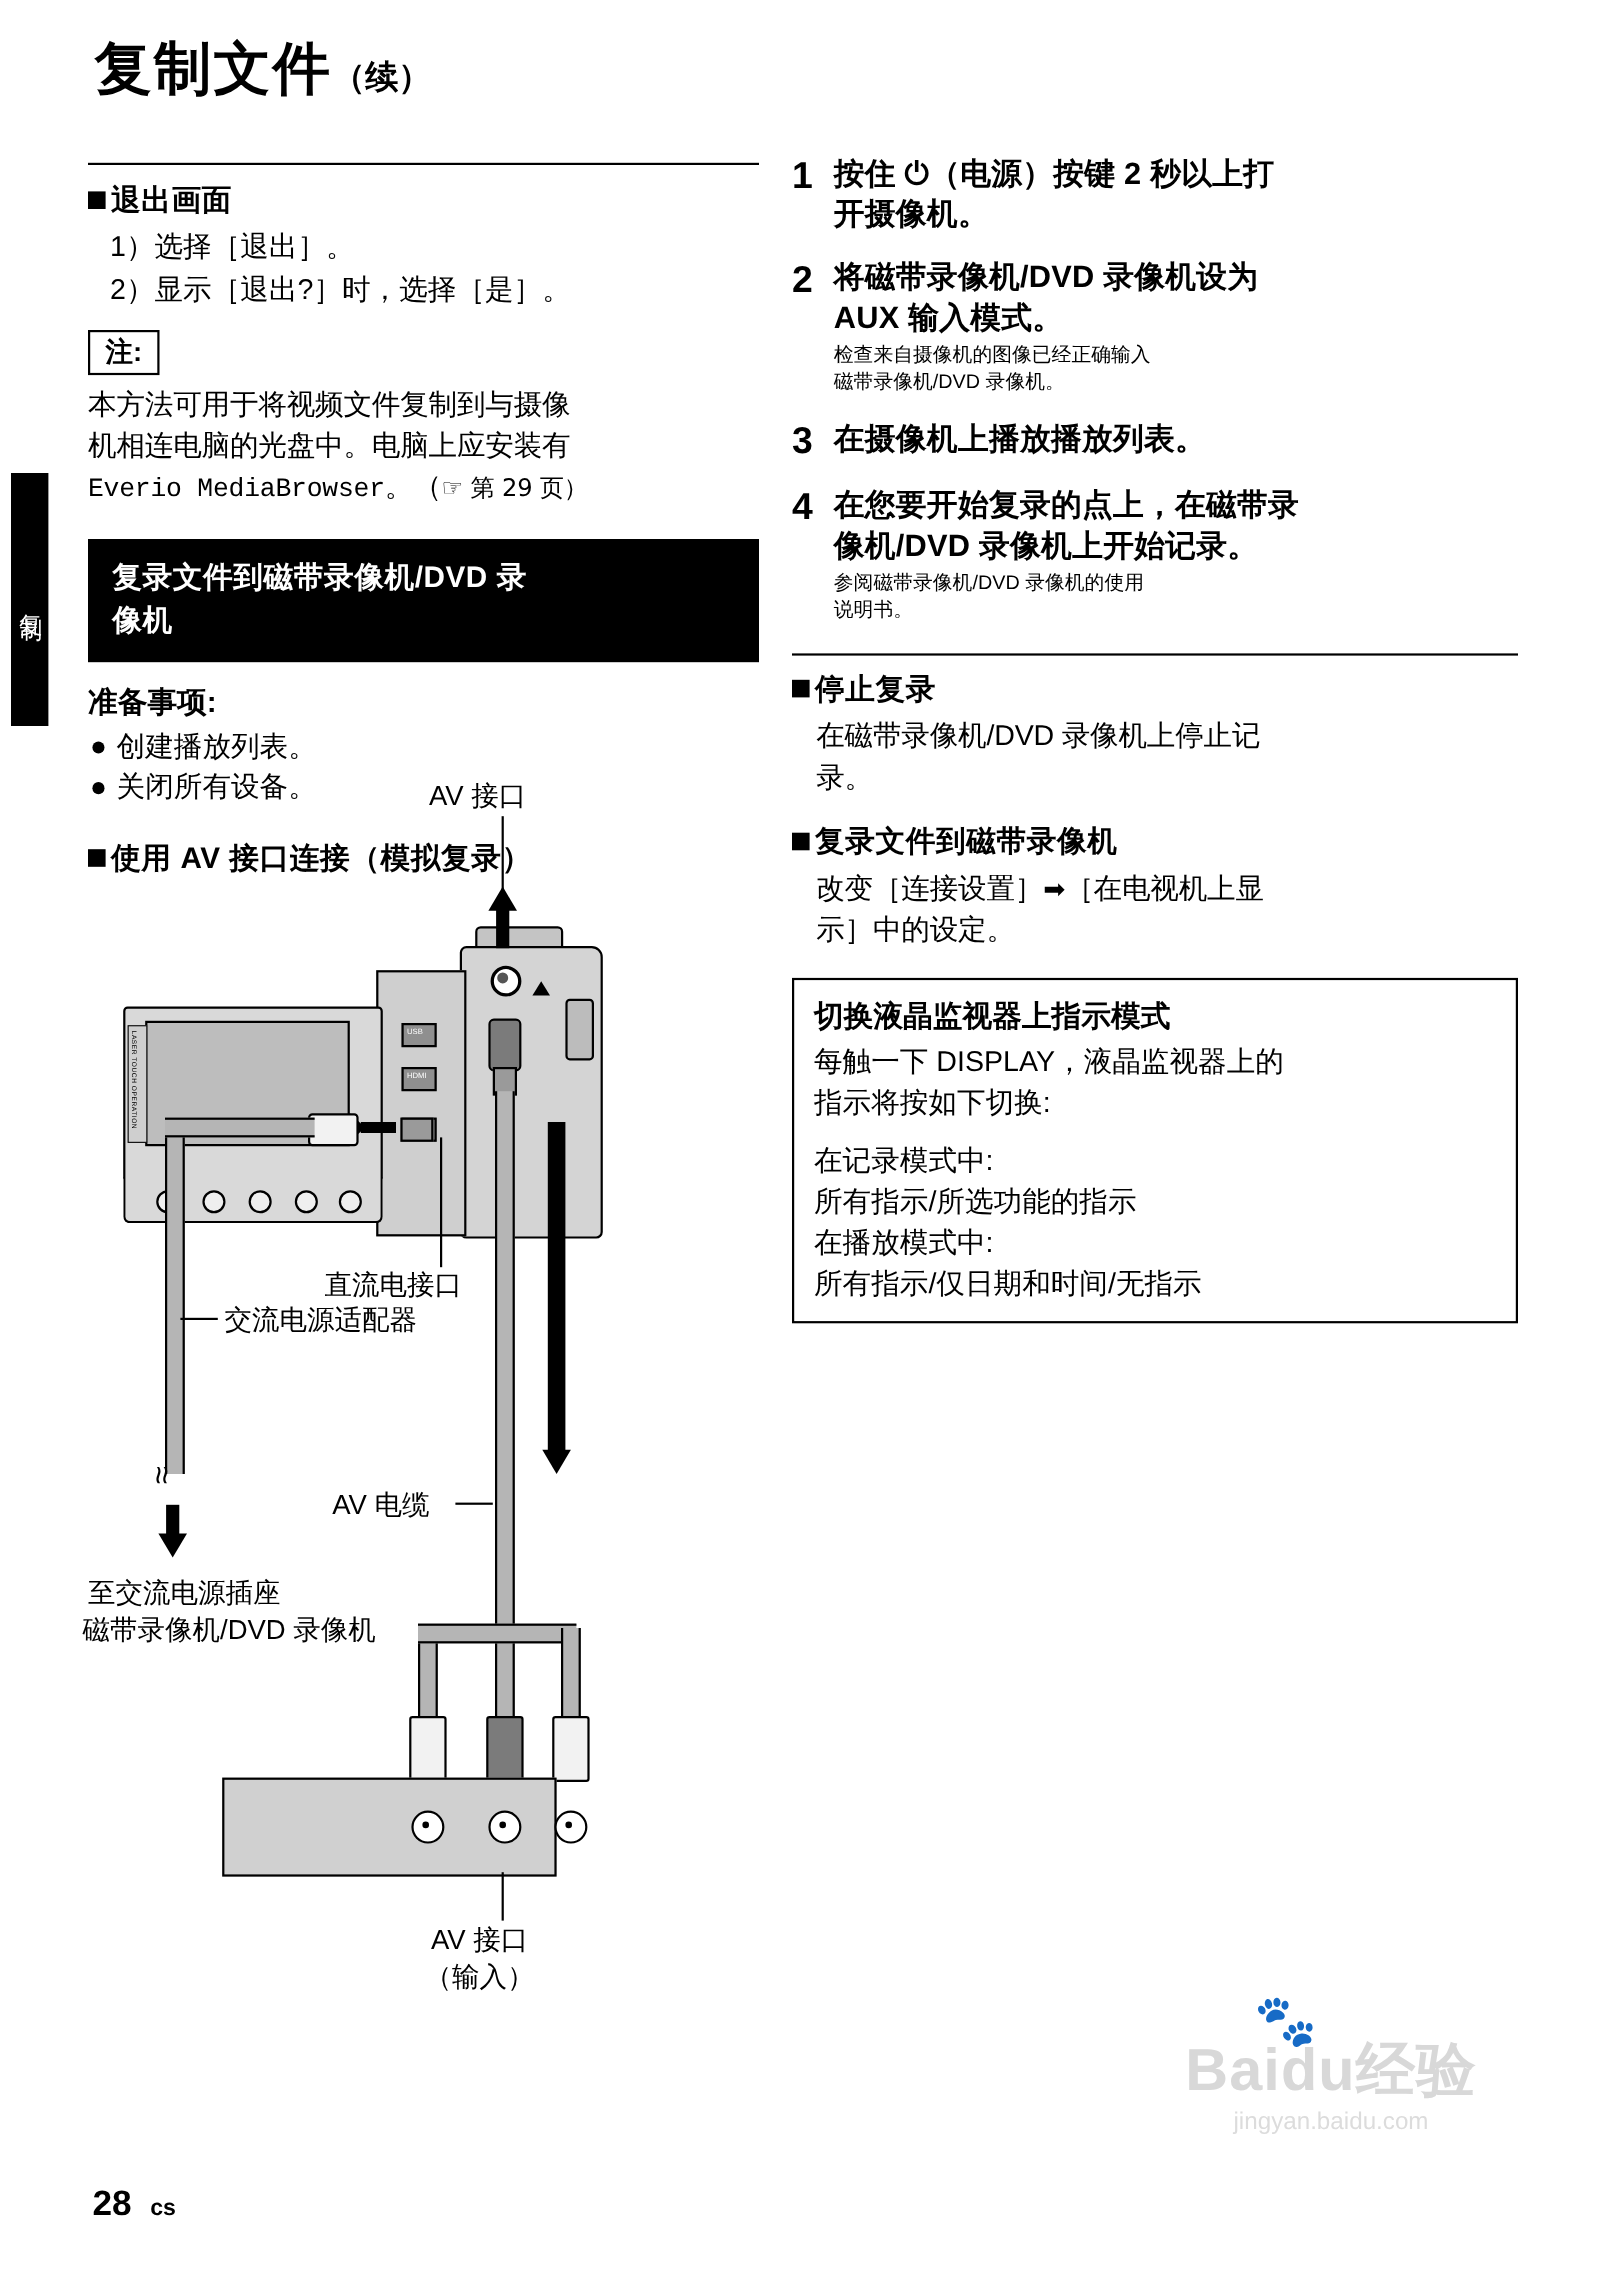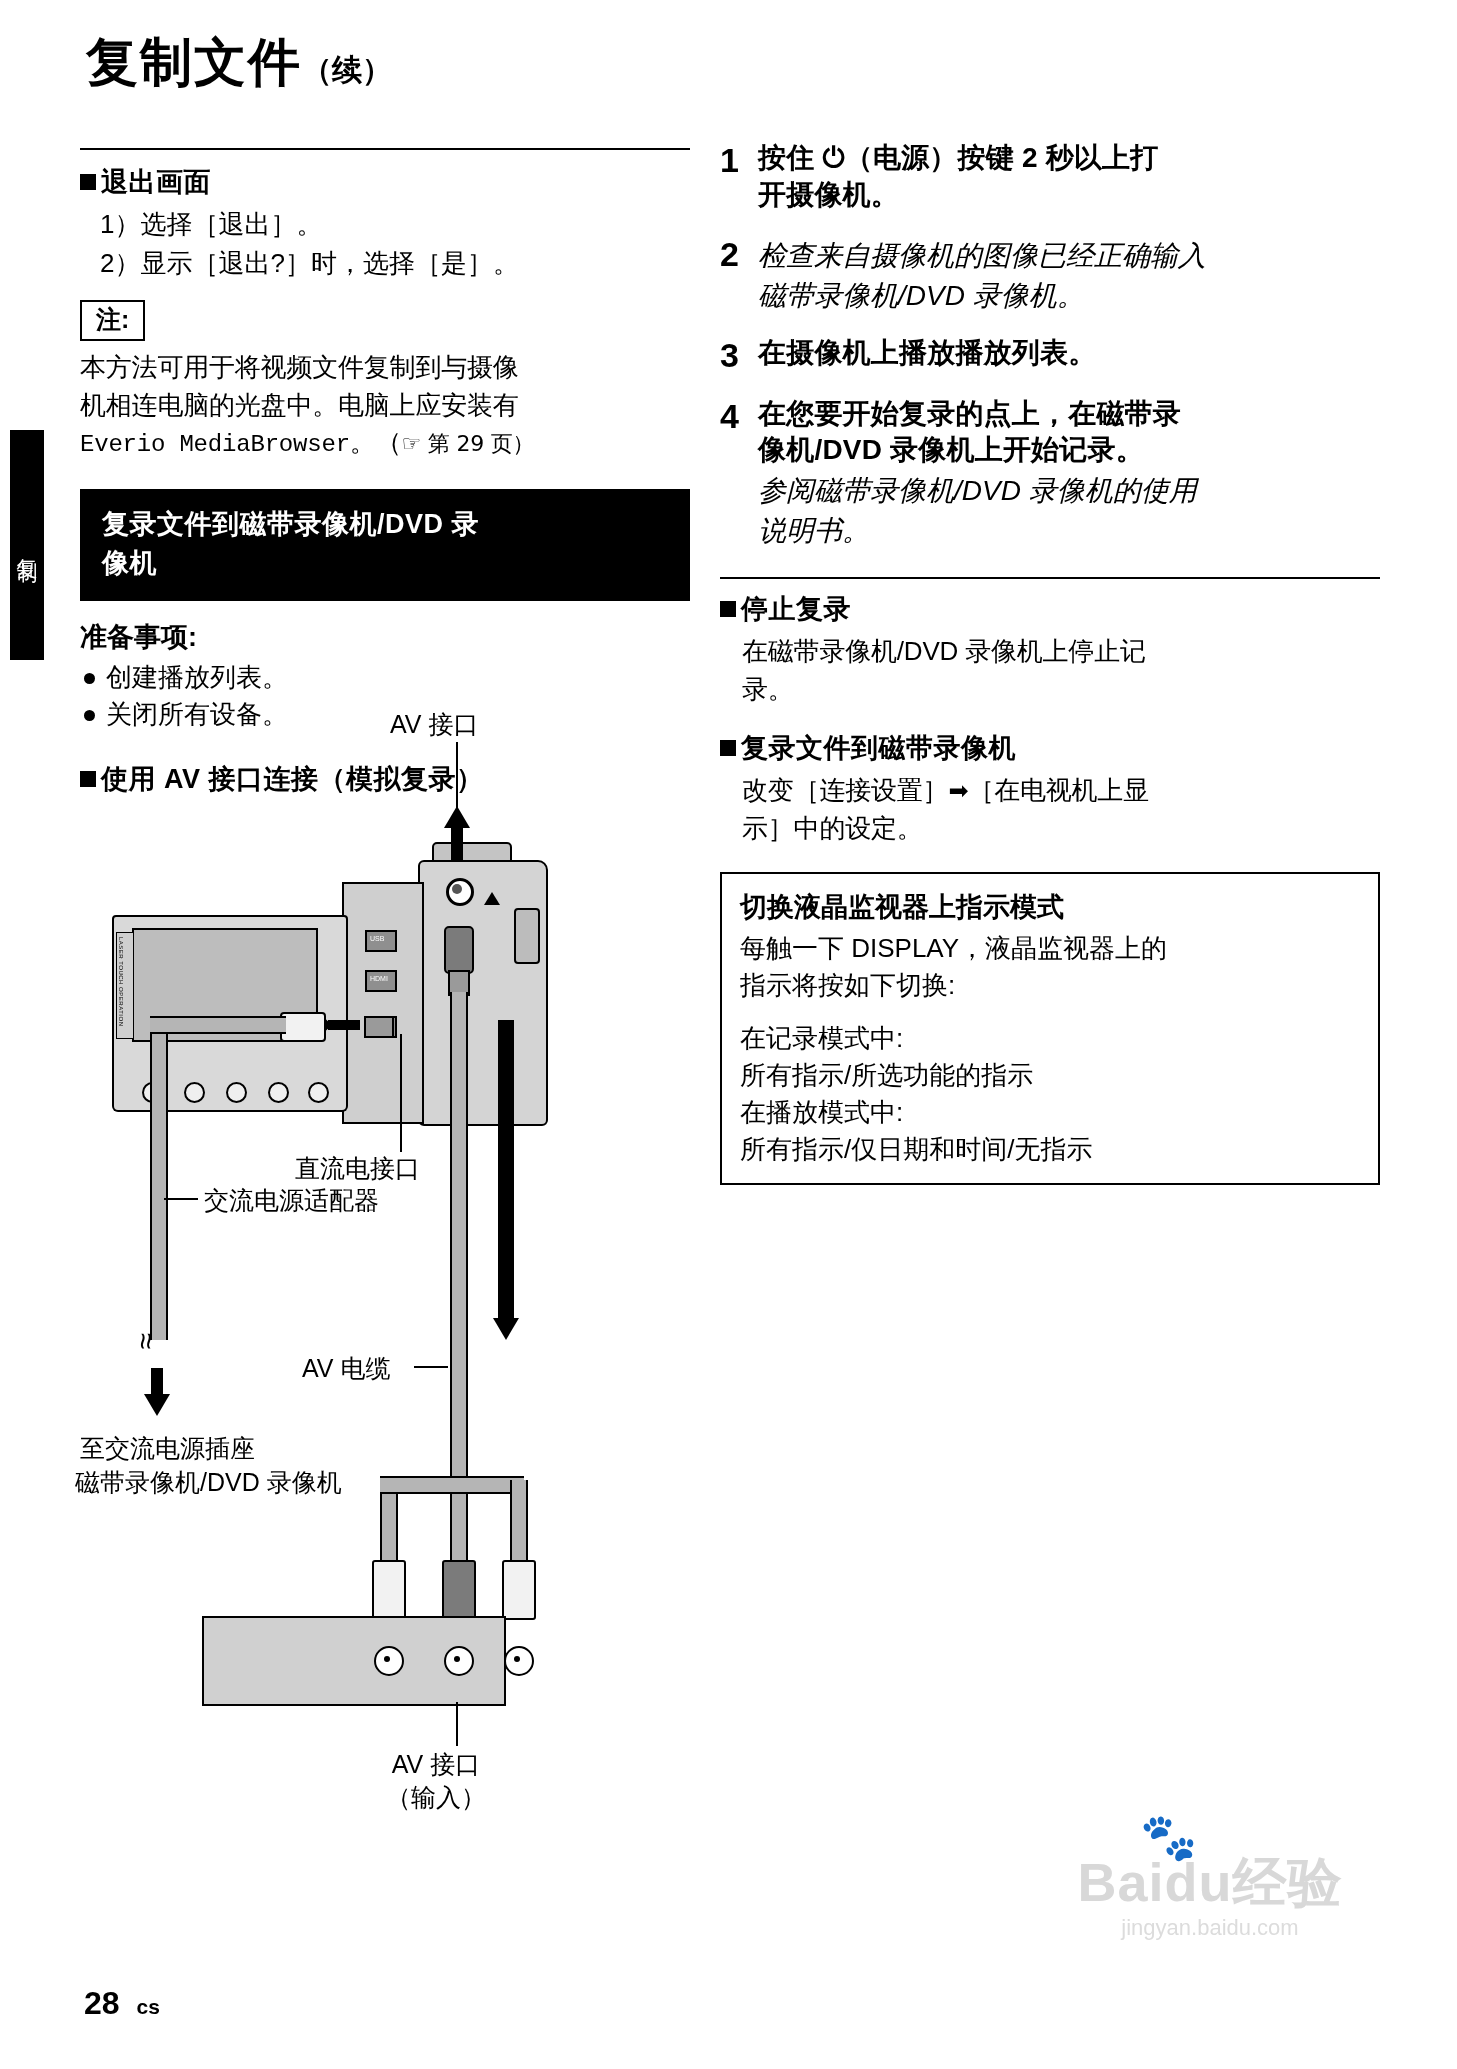--- a/index.html
+++ b/index.html
@@ -179,24 +179,23 @@
     flex: 1 1 auto;
   }
   .step-title {
     font-size: 28px;
     font-weight: bold;
     line-height: 1.32;
     margin: 0;
     letter-spacing: 0.2px;
   }
   .step-sub {
-    font-size: 28px;
+    font-size: 18px;
     line-height: 1.42;
     margin: 2px 0 0 0;
-    font-style: italic;
   }
 
   .right-rule {
     border: 0;
     border-top: 2px solid #000;
     margin: 26px 0 12px 0;
   }
 
   .boxed {
     border: 2px solid #000;
@@ -653,20 +652,24 @@
         <p class="step-title">
           <span>按住 ⏻（电源）按键 2 秒以上打</span><br>
           <span>开摄像机。</span>
         </p>
       </div>
     </div>
 
     <div class="step">
       <div class="step-num">2</div>
       <div class="step-body">
+        <p class="step-title">
+          <span>将磁带录像机/DVD 录像机设为</span><br>
+          <span>AUX 输入模式。</span>
+        </p>
         <p class="step-sub">
           <span>检查来自摄像机的图像已经正确输入</span><br>
           <span>磁带录像机/DVD 录像机。</span>
         </p>
       </div>
     </div>
 
     <div class="step">
       <div class="step-num">3</div>
       <div class="step-body">

